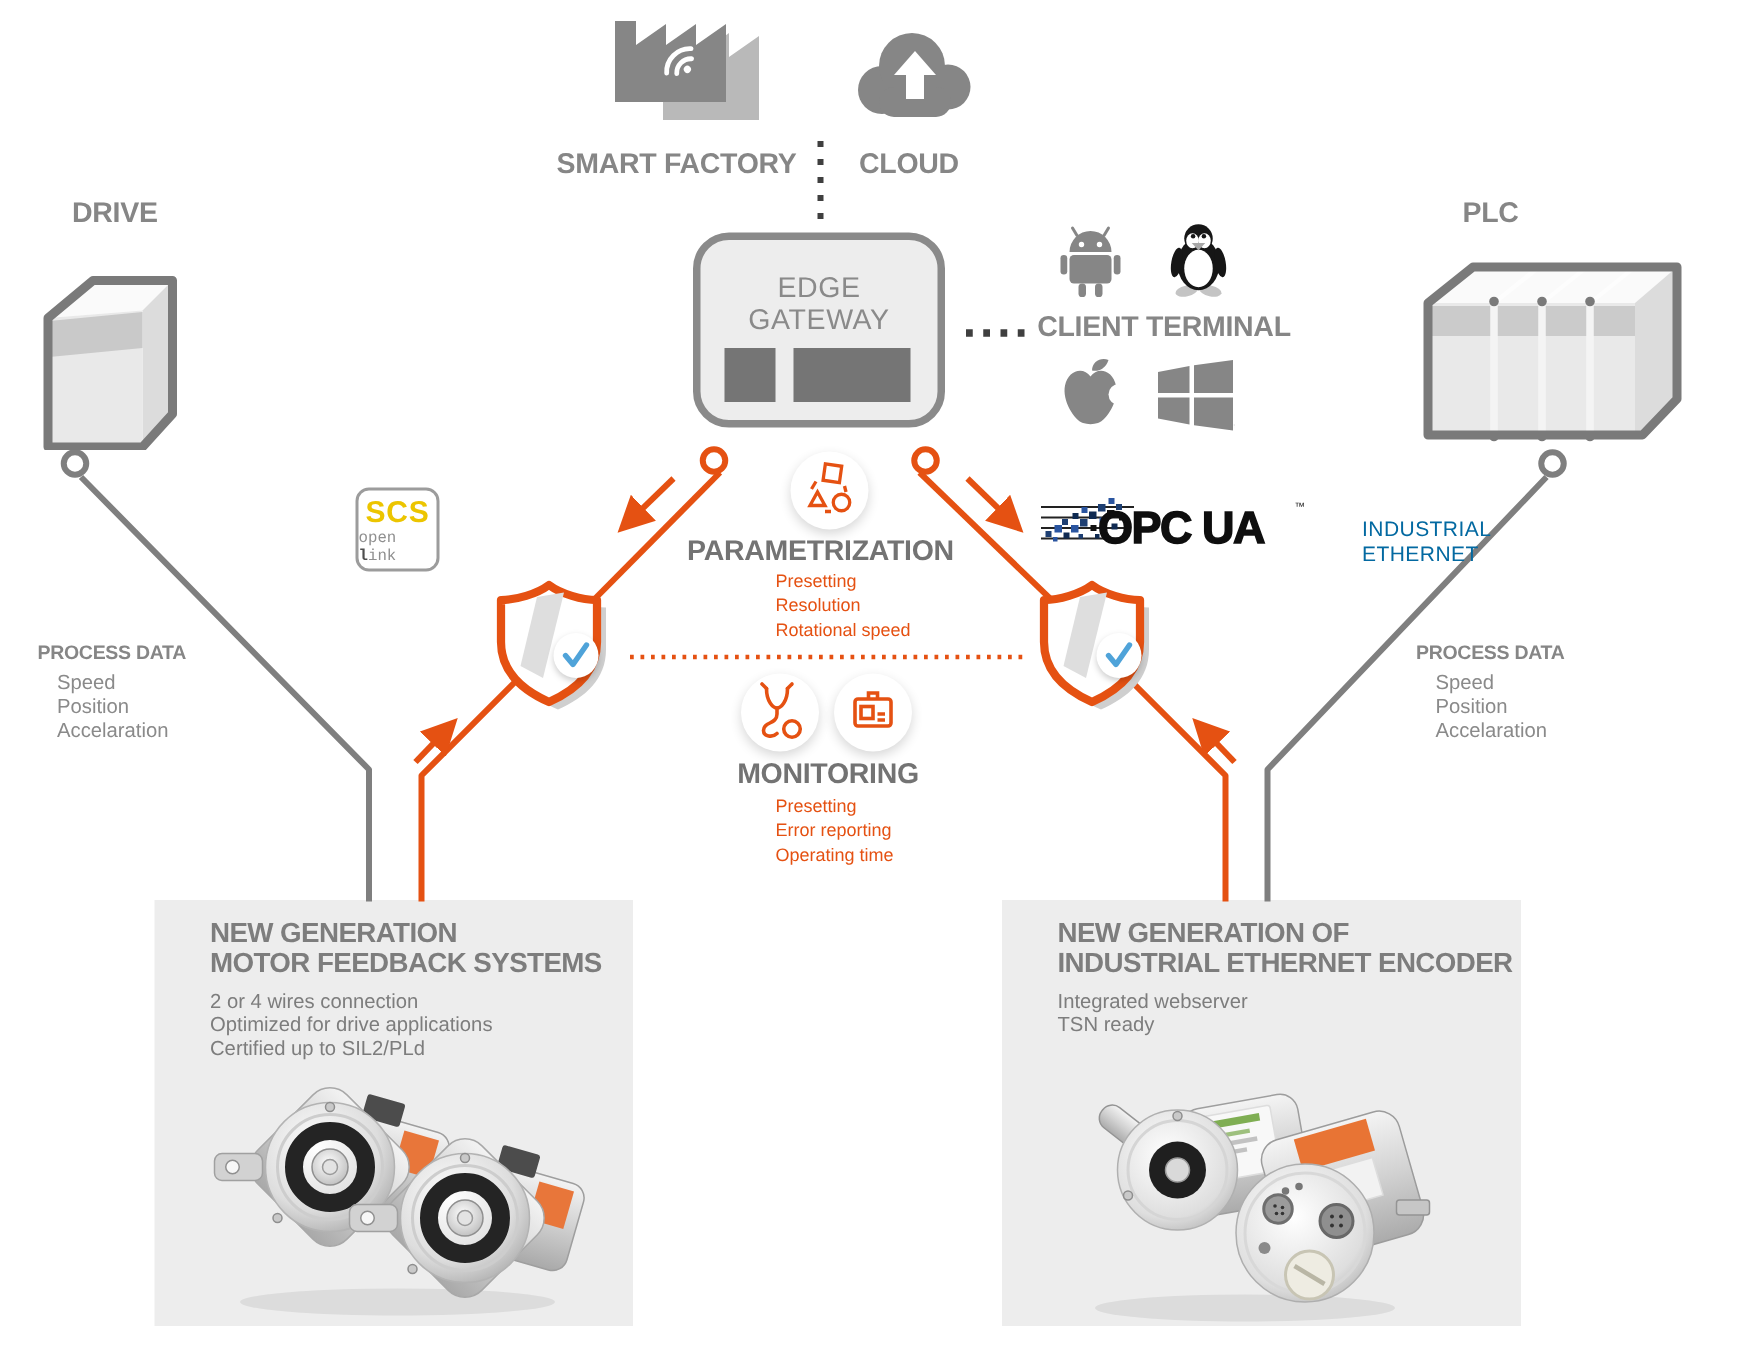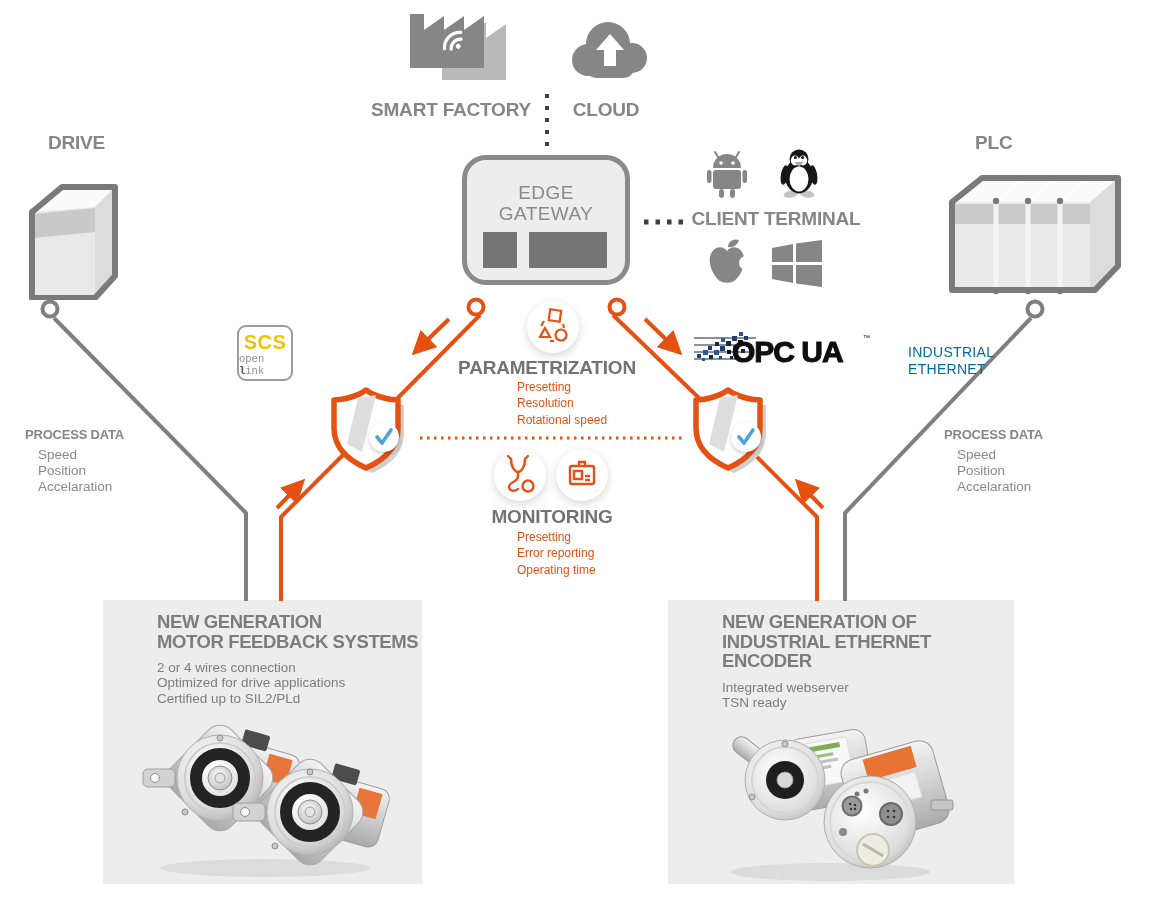--- a/index.html
+++ b/index.html
@@ -34,21 +34,21 @@
   .icon-circle{width:52px;height:52px;border-radius:50%;background:#fff;
                box-shadow:0 3px 8px rgba(0,0,0,.16);}
 
   
   .g-title{font-size:13px;font-weight:700;color:#868686;letter-spacing:-0.2px;}
   .g-item{font-size:13.5px;color:#8a8a8a;line-height:16px;}
   .ie-label{font-size:14px;color:#0369a1;line-height:17px;letter-spacing:.3px;}
 
   
   .pbox{width:319px;height:284px;background:#ededed;box-sizing:border-box;
-        padding:12px 0 0 54px;}
+        padding:12px 0 0 37px;}
   .pb-title{font-size:18.5px;font-weight:700;color:#7d7d7d;line-height:19.5px;letter-spacing:-0.4px;}
   .pb-feat{margin-top:9px;font-size:13.5px;color:#7d7d7d;line-height:15.4px;}
   svg{display:block;}
 </style>
 </head>
 <body>
 
 <div class="canvas">
 
   <div class="abs pbox z0" style="left:103px;top:600px;">

